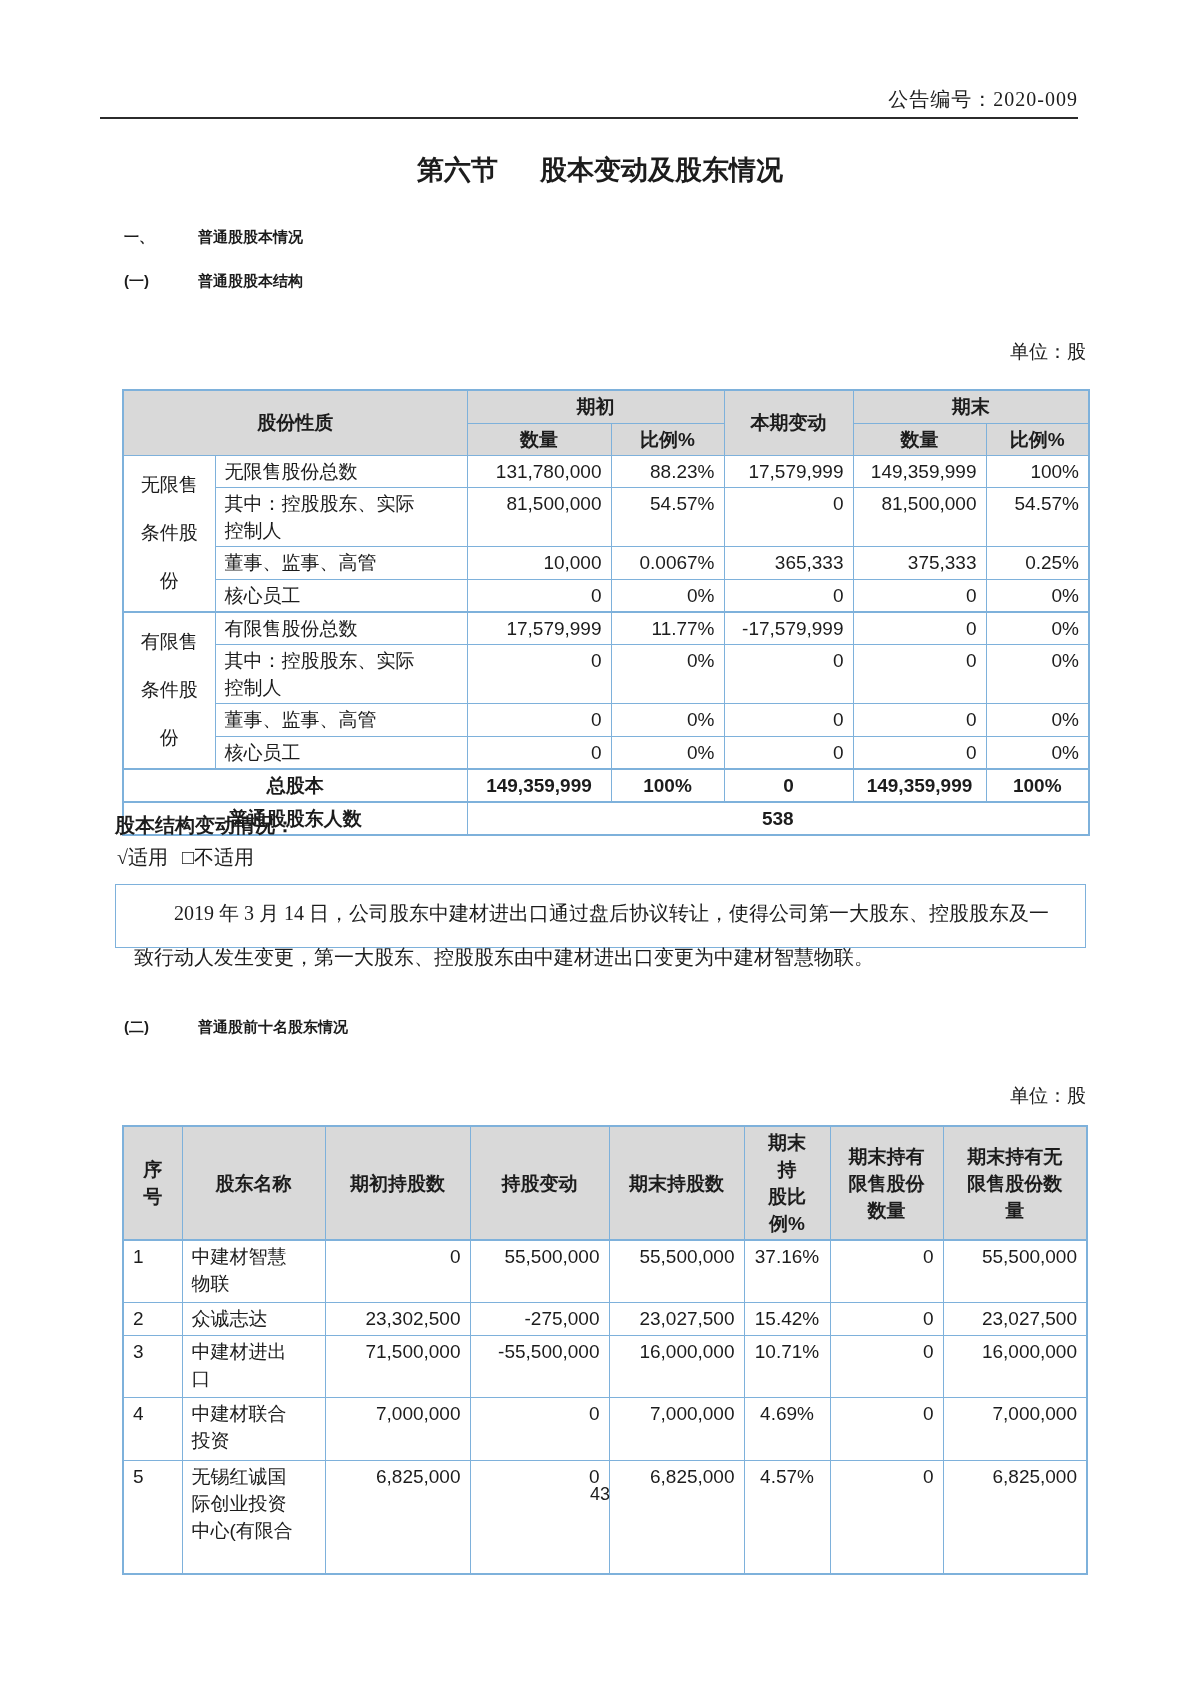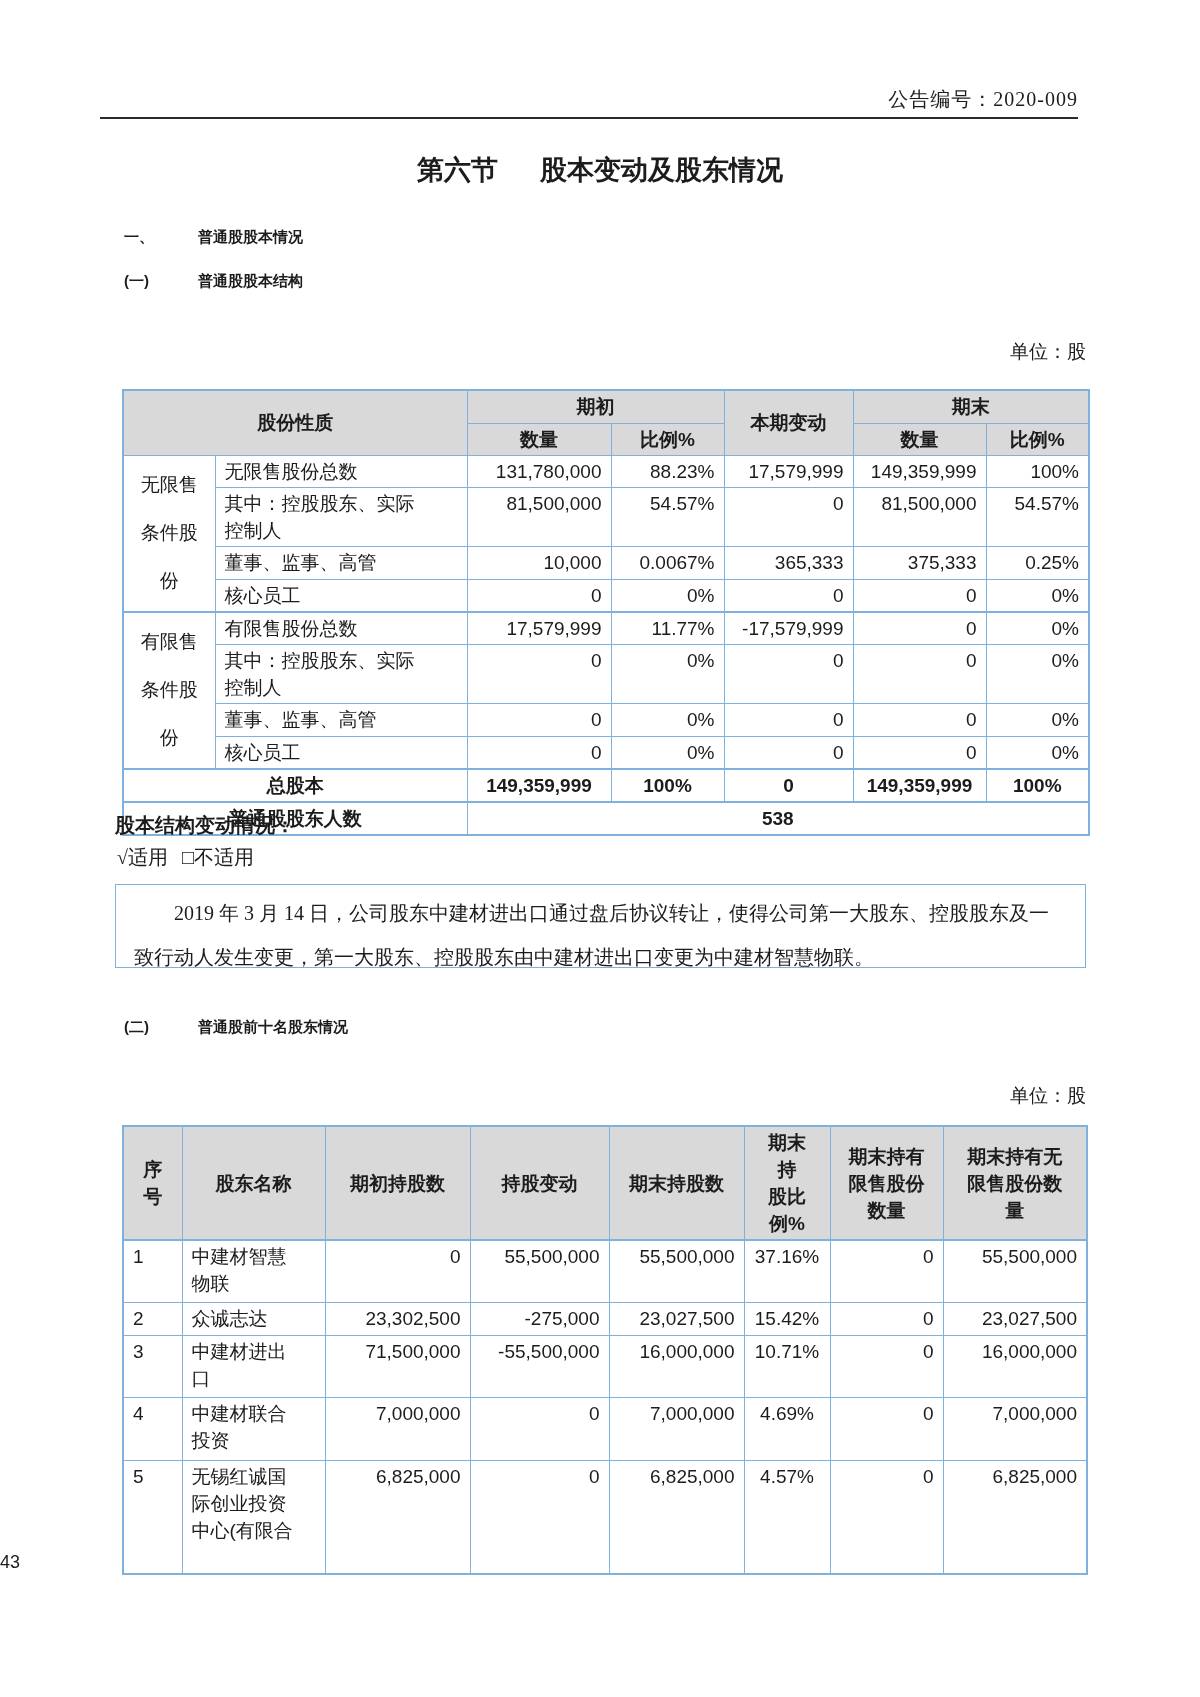--- a/index.html
+++ b/index.html
@@ -71,30 +71,30 @@
     position:absolute; top:812px; left:115px;
     font-weight:bold; font-size:20px;
   }
   .check-line{
     position:absolute; top:844px; left:117px;
     font-size:20px;
     text-align:right;
   }
   .check-line .na{margin-left:14px;}
   .note-box{
-    position:absolute; top:884px; left:115px; width:971px; height:84px;
+    position:absolute; top:884px; left:115px; width:971px; height:64px;
     border:1px solid #7eb1db; box-sizing:border-box;
     padding:6px 18px 0 18px;
   }
   .note-text{
     font-size:20px; line-height:44px; text-indent:2em; margin:0;
   }
   .page-number{
-    position:absolute; top:1552px; left:0; width:1200px;
-    font-size:18px;
+    position:absolute; top:1484px; left:0; width:1200px;
+    text-align:center; font-size:18px;
     font-family:"Liberation Sans","DejaVu Sans",sans-serif;
   }
 </style>
 </head>
 <body>
 
 <div class="announcement">公告编号：2020-009</div>
 <div class="header-rule"></div>
 
 <div class="doc-title sans">

